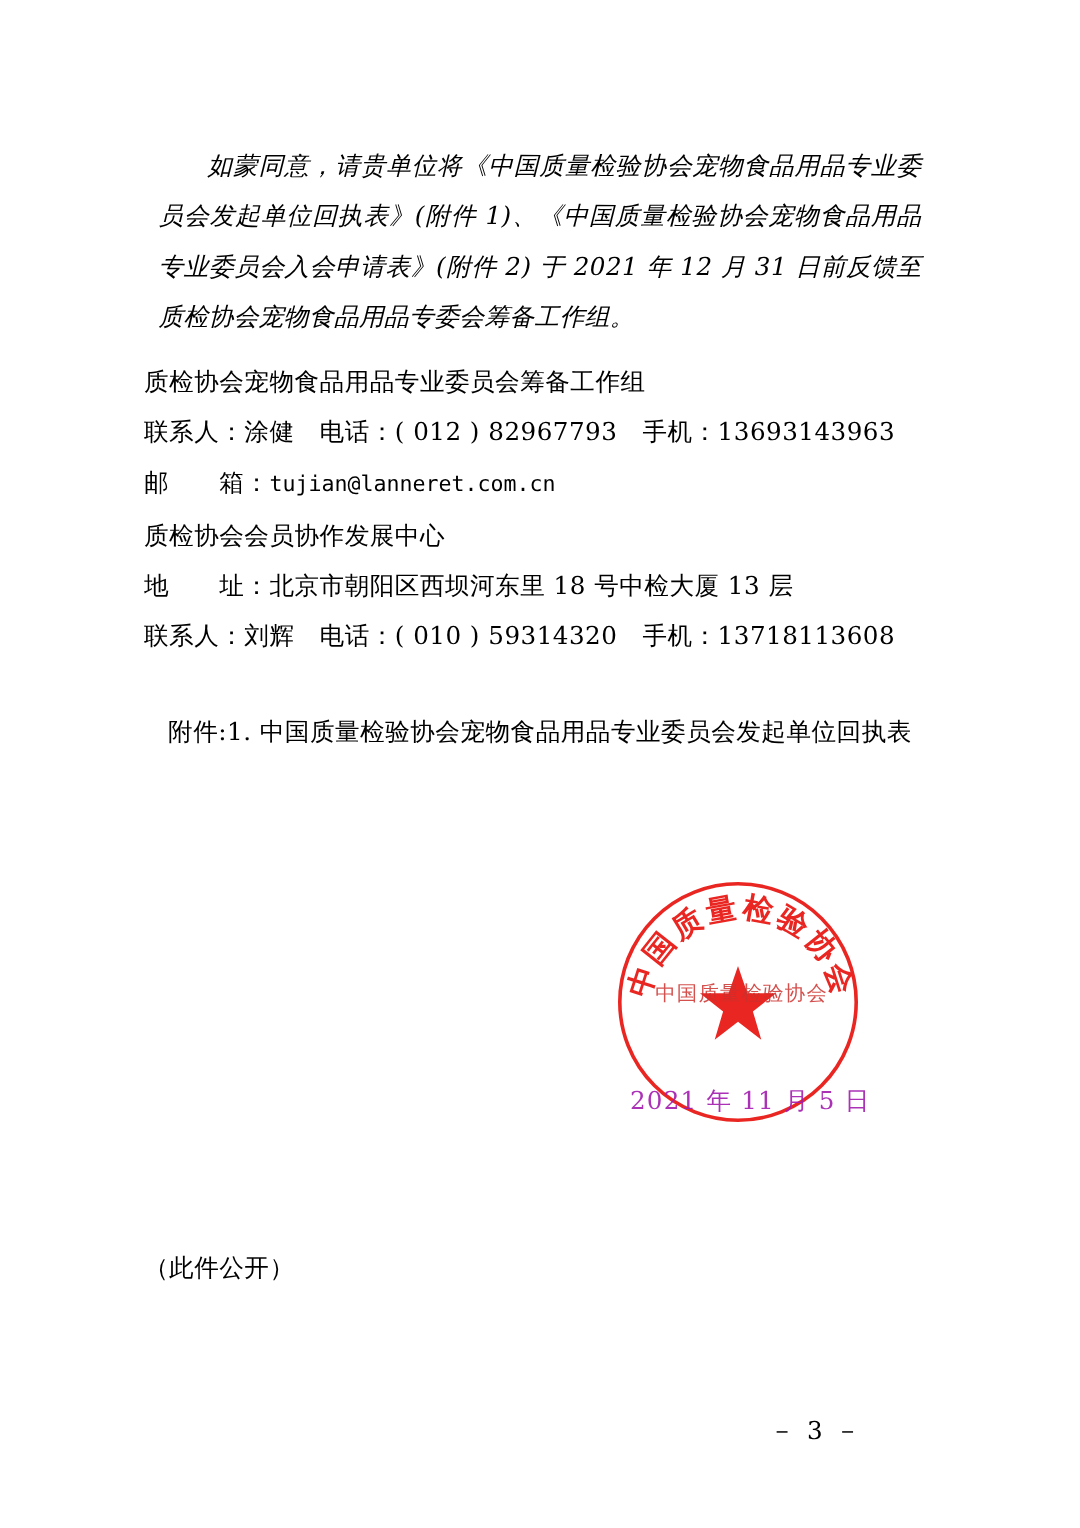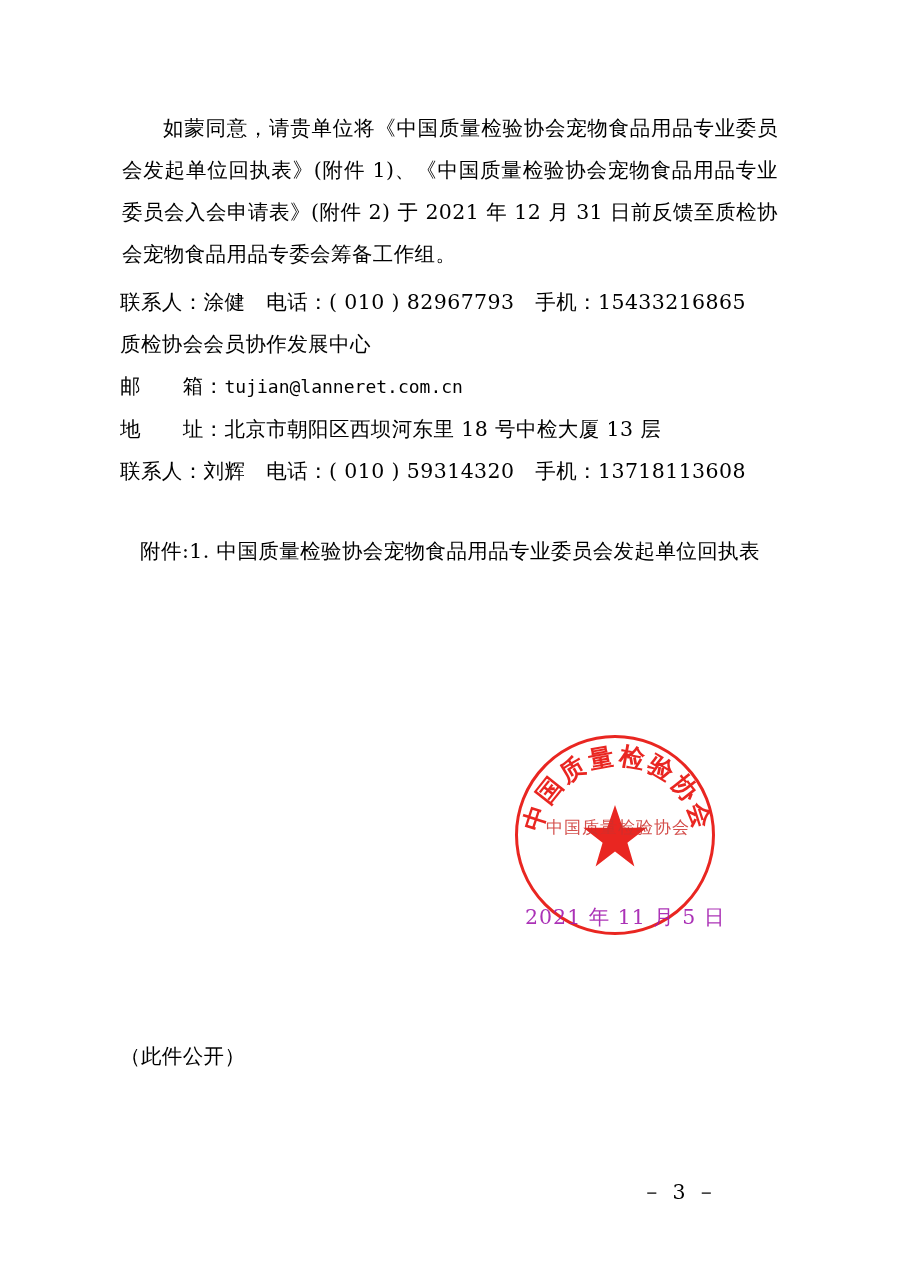--- a/index.html
+++ b/index.html
@@ -25,21 +25,22 @@
     position: absolute;
     left: 120px;
     top: 105px;
     width: 660px;
   }
   .para {
     font-size: 20.5px;
     line-height: 42px;
     text-align: justify;
     letter-spacing: 0.4px;
-    margin: 2px;
+    margin: 12px;
+    font-style: italic;
   }
   .para.indent {
     text-indent: 41px;
   }
   .block-lines {
     margin-top: 6px;
   }
   .line {
     font-size: 20.5px;
     line-height: 42px;
@@ -149,23 +150,24 @@
 </head>
 <body>
 
 <div class="page">
 
   <div class="content">
 
     <p class="para indent">如蒙同意，请贵单位将《中国质量检验协会宠物食品用品专业委员会发起单位回执表》(附件 1)、《中国质量检验协会宠物食品用品专业委员会入会申请表》(附件 2) 于 2021 年 12 月 31 日前反馈至质检协会宠物食品用品专委会筹备工作组。</p>
 
     <div class="block-lines">
-      <div class="line">联系人：涂健　电话：( 010 ) 82967793　手机：15433216865</div>
+      <div class="line">质检协会宠物食品用品专业委员会筹备工作组</div>
+      <div class="line">联系人：涂健　电话：( 012 ) 82967793　手机：13693143963</div>
+      <div class="line"><span>邮　　箱：</span><span class="mono">tujian@lanneret.com.cn</span></div>
       <div class="line">质检协会会员协作发展中心</div>
-      <div class="line"><span>邮　　箱：</span><span class="mono">tujian@lanneret.com.cn</span></div>
       <div class="line">地　　址：北京市朝阳区西坝河东里 18 号中检大厦 13 层</div>
       <div class="line">联系人：刘辉　电话：( 010 ) 59314320　手机：13718113608</div>
     </div>
 
     <div class="attach">
       <div class="line">附件:1. 中国质量检验协会宠物食品用品专业委员会发起单位回执表</div>
     </div>
 
   </div>
 

